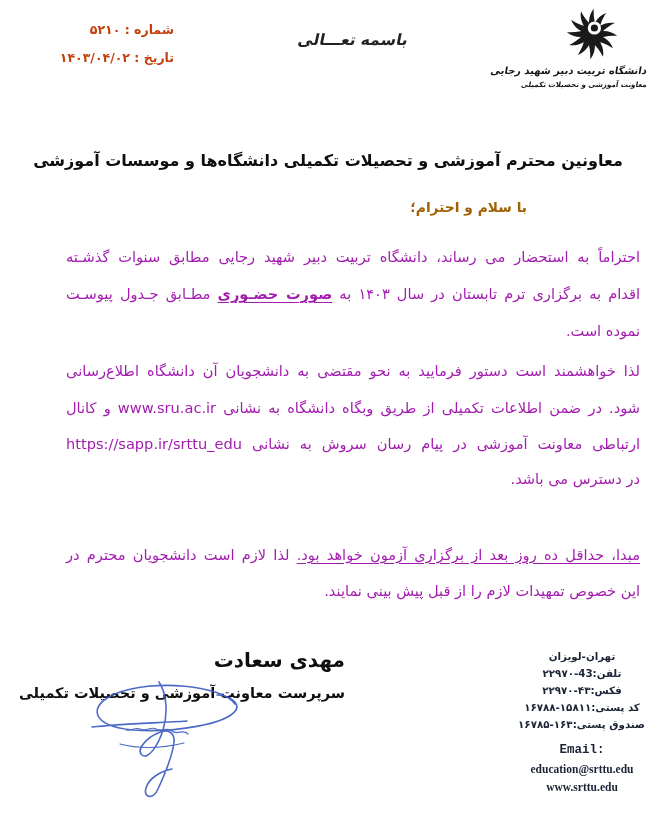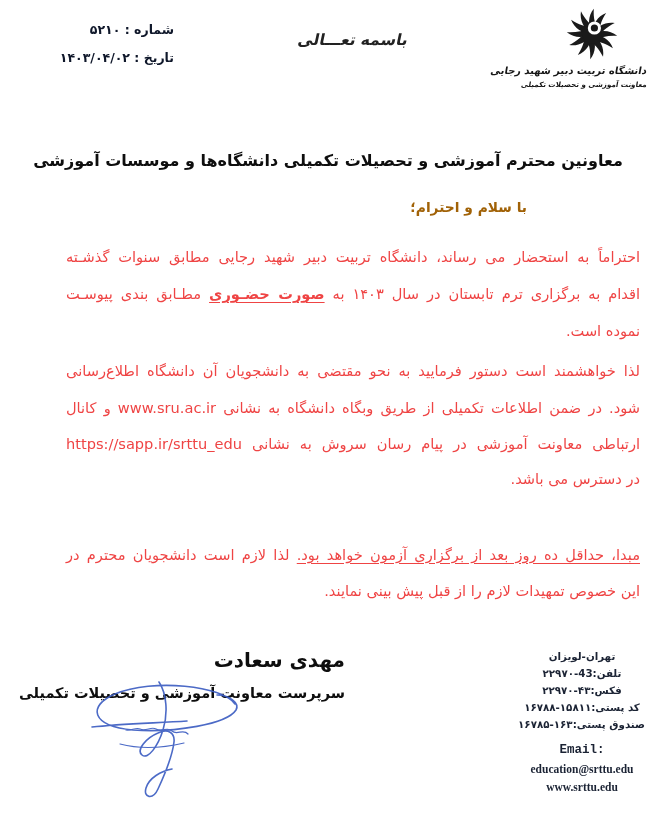--- a/index.html
+++ b/index.html
@@ -2,35 +2,35 @@
 <html lang="fa"><head>
 <meta charset="utf-8">
 <style>
   html,body{margin:0;padding:0;background:#ffffff;}
   .page{
     position:relative;width:651px;height:829px;background:#ffffff;overflow:hidden;
     font-family:"DejaVu Sans",sans-serif;color:#1d1d1d;
   }
   
   .meta{position:absolute;left:28px;top:22px;width:146px;direction:rtl;
-        color:#0f172a;font-size:12.5px;font-weight:600;}
+        color:#c2410c;font-size:12.5px;font-weight:600;}
   .meta .line{margin-bottom:13px;white-space:nowrap;}
   .num{direction:ltr;unicode-bidi:isolate;display:inline-block;}
   .basmala{position:absolute;left:298px;top:31px;width:104px;text-align:center;
            font-size:15.5px;font-weight:bold;color:#222;transform:skewX(-12deg);white-space:nowrap;}
   .logo-block{position:absolute;right:4px;top:4px;width:110px;text-align:center;color:#161616;}
   .logo-block svg{display:block;margin:0 auto;}
   .uni-name{font-size:10px;font-weight:bold;transform:skewX(-10deg);margin-top:1px;white-space:nowrap;direction:rtl;}
   .uni-dept{font-size:7.2px;font-weight:bold;transform:skewX(-10deg);margin-top:4px;white-space:nowrap;direction:rtl;}
   
   .recipient{position:absolute;right:28px;top:151px;direction:rtl;font-weight:bold;
              font-size:16px;color:#0e0e0e;white-space:nowrap;}
   .salutation{position:absolute;right:124px;top:199px;direction:rtl;font-weight:700;
               font-size:13.8px;color:#a16207;white-space:nowrap;}
-  .bl{position:absolute;left:66px;width:574px;direction:rtl;font-size:14.6px;line-height:21px;color:#ef4444;}
+  .bl{position:absolute;left:66px;width:574px;direction:rtl;font-size:14.6px;line-height:21px;color:#a21caf;}
   .jf{text-align:justify;text-align-last:justify;}
   .rt{text-align:right;}
   .emph{font-weight:bold;text-decoration:underline;text-underline-offset:3px;}
   .uline{text-decoration:underline;text-underline-offset:3px;}
   .url{direction:ltr;unicode-bidi:isolate;}
   
   .sig-text{position:absolute;left:90px;top:648px;width:255px;direction:rtl;color:#0e0e0e;}
   .sig-name{text-align:right;font-weight:bold;font-size:20px;white-space:nowrap;}
   .sig-title{text-align:center;font-weight:bold;font-size:14.5px;margin-top:13px;white-space:nowrap;}
   .sig-scribble{position:absolute;left:75px;top:670px;}
@@ -81,21 +81,21 @@
     </svg>
     <div class="uni-name">دانشگاه تربیت دبیر شهید رجایی</div>
     <div class="uni-dept">معاونت آموزشی و تحصیلات تکمیلی</div>
   </div>
 
   <div class="recipient">معاونین محترم آموزشی و تحصیلات تکمیلی دانشگاه‌ها و موسسات آموزشی</div>
   <div class="salutation">با سلام و احترام؛</div>
 
   <div class="bl jf" style="top:246px">احتراماً به استحضار می رساند، دانشگاه تربیت دبیر شهید رجایی مطابق سنوات گذشـته</div>
   <div class="bl jf" style="top:283px">
-    <span>اقدام به برگزاری ترم تابستان در سال ۱۴۰۳ به </span><span class="emph">صورت حضـوری</span><span> مطـابق بندی پیوسـت</span>
+    <span>اقدام به برگزاری ترم تابستان در سال ۱۴۰۳ به </span><span class="emph">صورت حضـوری</span><span> مطـابق جـدول پیوسـت</span>
   </div>
   <div class="bl rt" style="top:320px">نموده است.</div>
 
   <div class="bl jf" style="top:360px">لذا خواهشمند است دستور فرمایید به نحو مقتضی به دانشجویان آن دانشگاه اطلاع‌رسانی</div>
   <div class="bl jf" style="top:397px">
     <span>شود. در ضمن اطلاعات تکمیلی از طریق وبگاه دانشگاه به نشانی </span><span class="url">www.sru.ac.ir</span><span> و کانال</span>
   </div>
   <div class="bl jf" style="top:433px">
     <span>ارتباطی معاونت آموزشی در پیام رسان سروش به نشانی </span><span class="url">https://sapp.ir/srttu_edu</span>
   </div>

